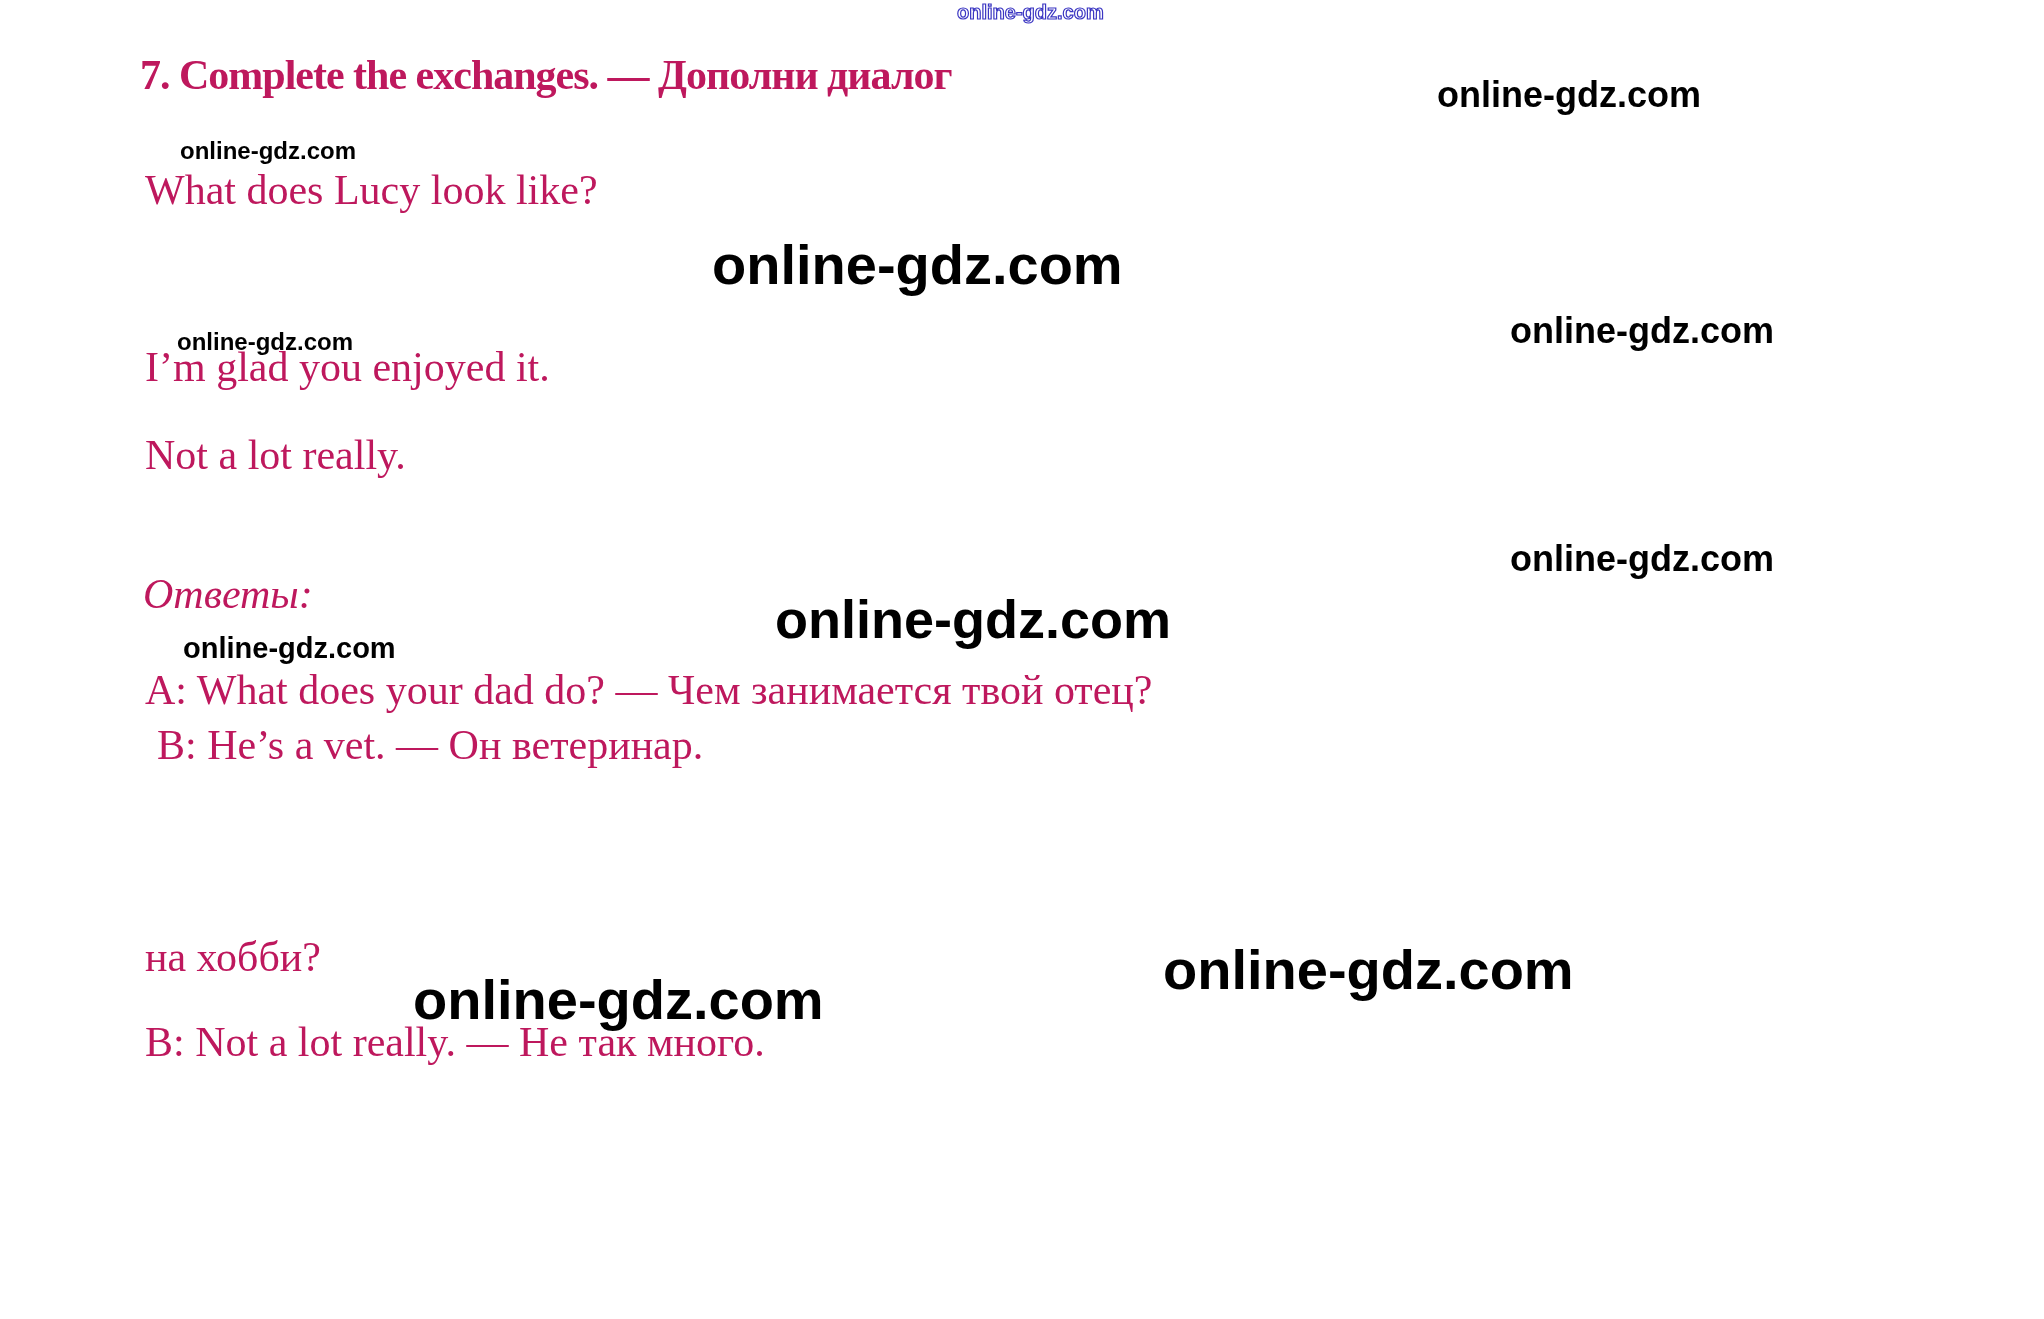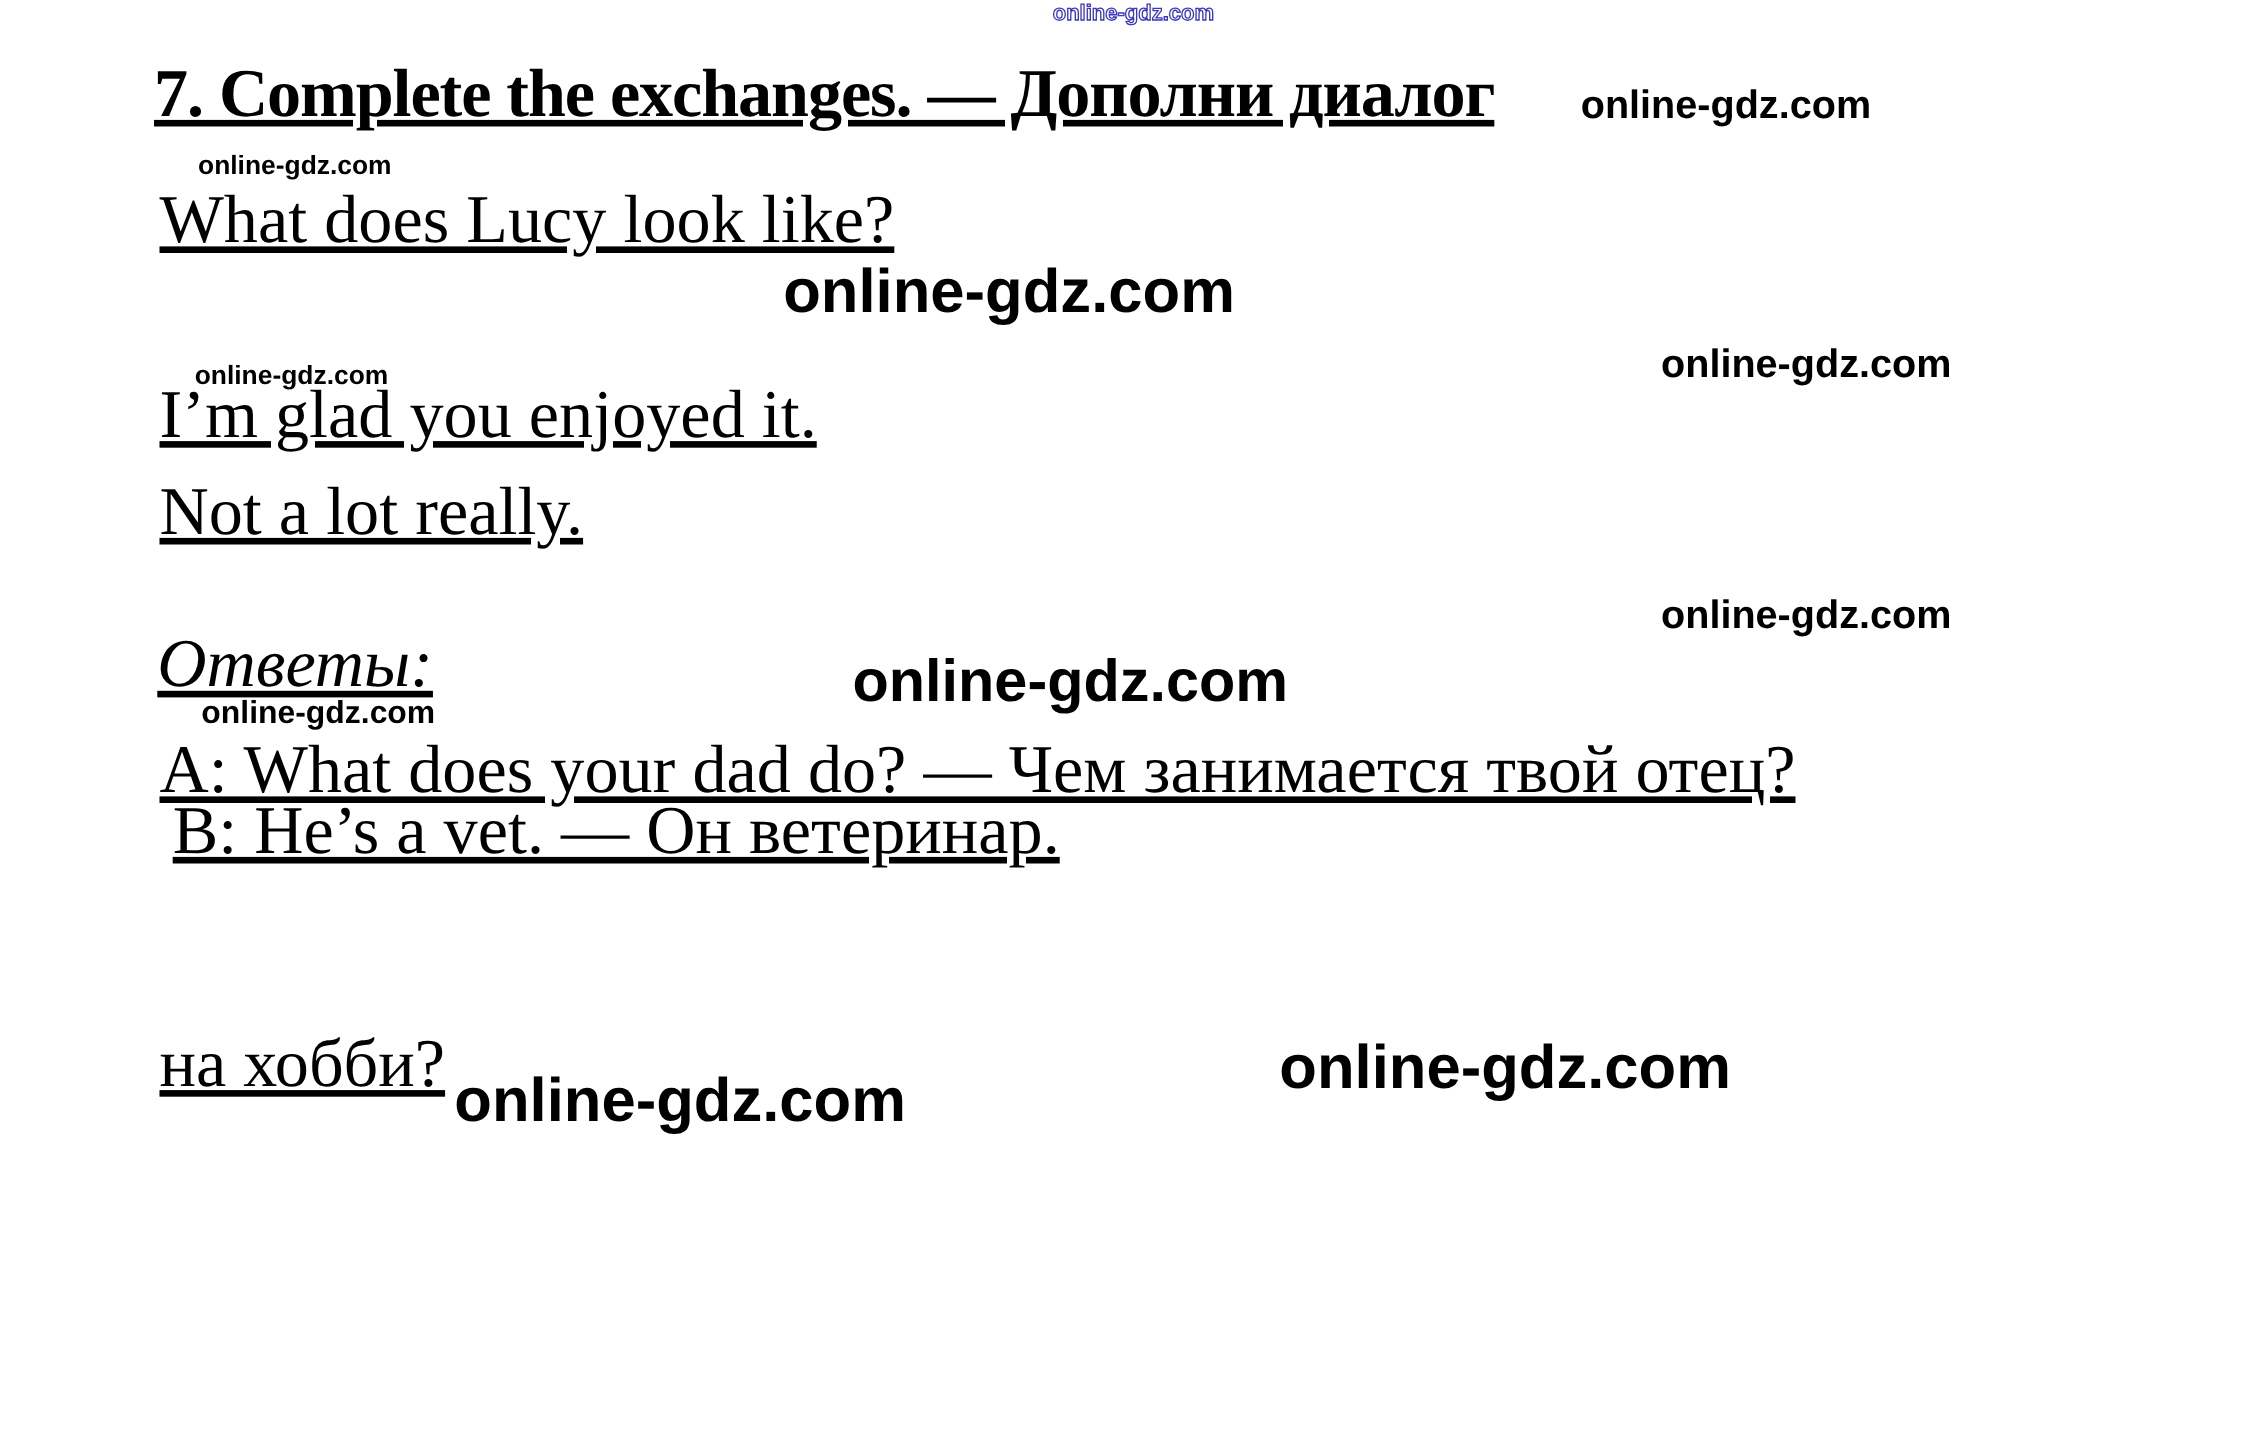--- a/index.html
+++ b/index.html
@@ -9,25 +9,24 @@
     height: 1306px;
     background: #ffffff;
     overflow: hidden;
     font-family: "Liberation Serif", serif;
     color: #000000;
   }
   
   .line {
     position: absolute;
     font-family: "Liberation Serif", serif;
-    font-size: 62px;
+    font-size: 42px;
     line-height: 1;
     white-space: nowrap;
-    color: #000000;
-    text-decoration: underline;
+    color: #be185d;
   }
   .title {
     font-weight: bold;
     letter-spacing: -1px;
   }
   .answers-label { font-style: italic; }
 
   
   .wm {
     position: absolute;
@@ -87,14 +86,15 @@
   <div class="line title pos-title">7. Complete the exchanges. — Дополни диалог</div>
 
   <div class="line pos-l1">What does Lucy look like?</div>
   <div class="line pos-l3">I’m glad you enjoyed it.</div>
   <div class="line pos-l4">Not a lot really.</div>
 
   <div class="line answers-label pos-otv">Ответы:</div>
   <div class="line pos-d1">A: What does your dad do? — Чем занимается твой отец?</div>
   <div class="line pos-d2">B: He’s a vet. — Он ветеринар.</div>
   <div class="line pos-d4">на хобби?</div>
+  <div class="line pos-d5">B: Not a lot really. — Не так много.</div>
 
 </div>
 
 </body></html>

